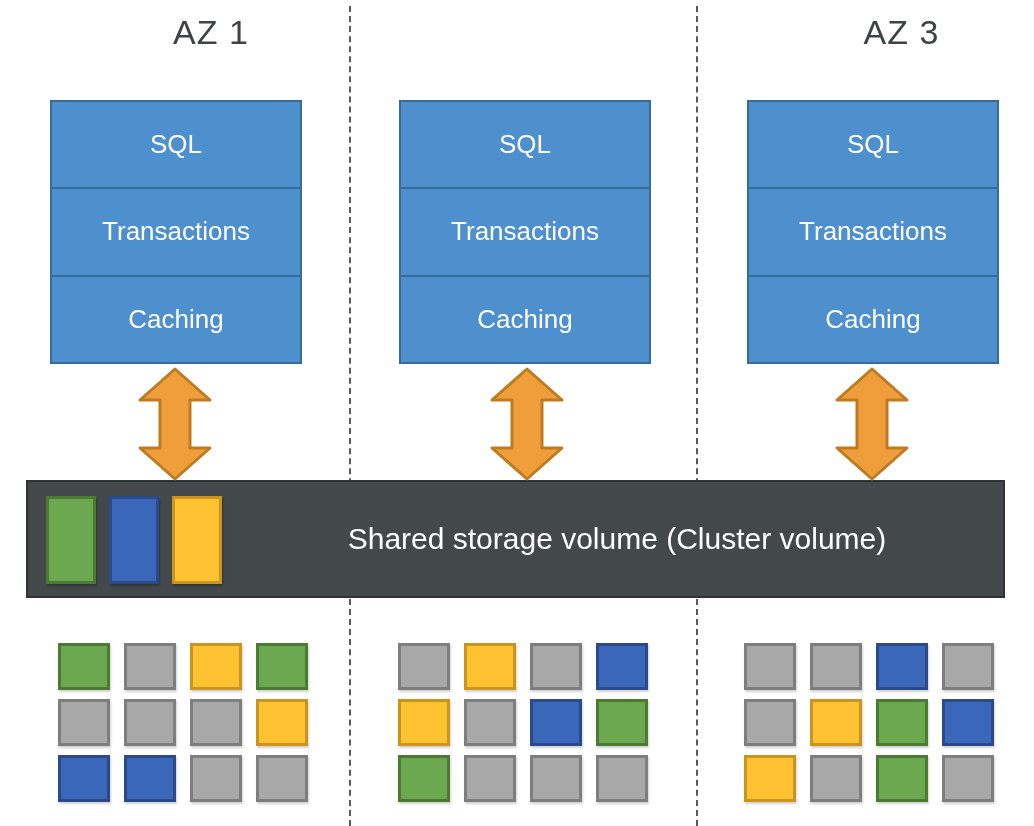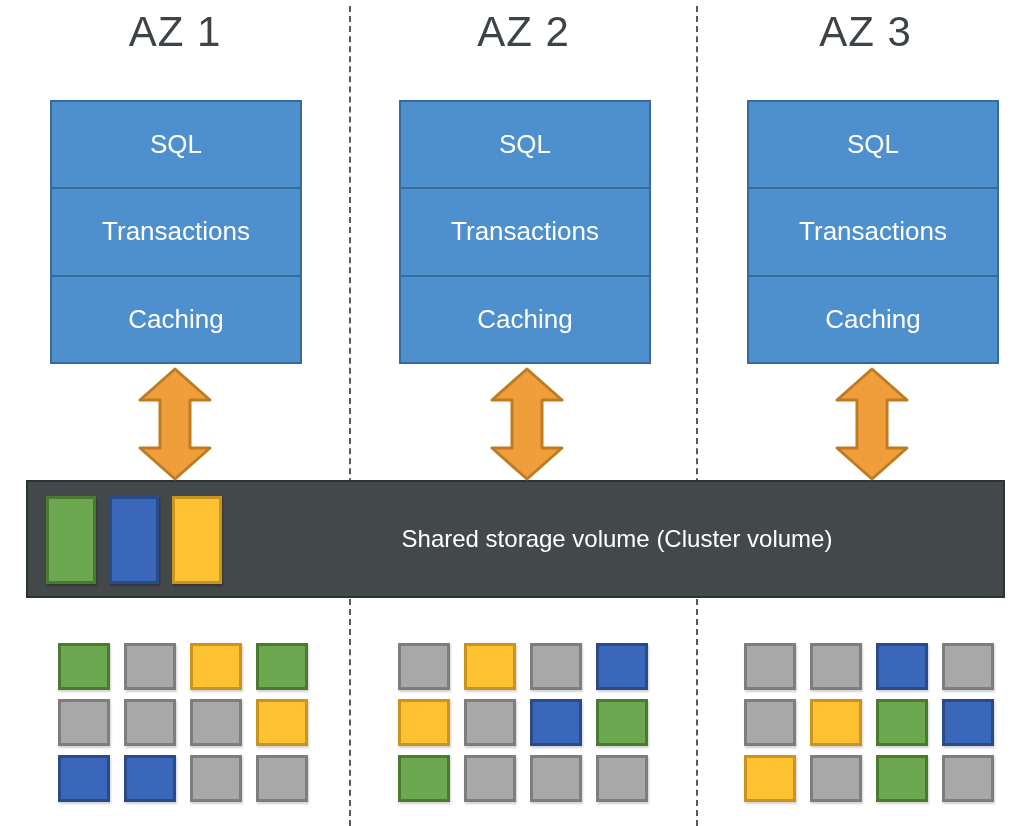--- a/index.html
+++ b/index.html
@@ -4,60 +4,59 @@
 <style>
   html,body{margin:0;padding:0;background:#ffffff;}
   body{font-family:"Liberation Sans", sans-serif;}
   .canvas{position:relative;width:1034px;height:826px;background:#fff;overflow:hidden;}
 
   
   .divider{position:absolute;top:6px;height:820px;width:0;border-left:2px dashed var(--divider);z-index:0;}
 
   
   .az-header{position:absolute;top:6px;height:52px;display:flex;align-items:center;justify-content:center;
-    font-size:42px;color:var(--label-dark);letter-spacing:1px;z-index:1;}
+    font-size:34px;color:var(--label-dark);letter-spacing:1px;z-index:1;margin-left:36px;}
 
   
   .stack{position:absolute;top:100px;width:252px;height:264px;display:flex;flex-direction:column;z-index:1;}
   .stack-seg{flex:1;display:flex;align-items:center;justify-content:center;
     background:var(--box-blue);border:2px solid var(--box-blue-border);
     color:#ffffff;font-size:26px;box-sizing:border-box;}
   .stack-seg + .stack-seg{margin-top:-2px;text-align:right;}
 
   
   .arrow{position:absolute;top:366px;width:76px;height:116px;z-index:3;}
 
   
   .band{position:absolute;left:26px;top:480px;width:979px;height:118px;
     background:var(--band-bg);border:2px solid var(--band-border);box-sizing:border-box;z-index:2;}
   .band-segments{position:absolute;left:18px;top:14px;display:flex;gap:13px;}
   .band-seg{width:50px;height:88px;border:3px solid;box-sizing:border-box;box-shadow:1px 2px 2px rgba(0,0,0,0.25);}
   .band-label{position:absolute;left:215px;right:12px;top:0;bottom:0;display:flex;align-items:center;justify-content:center;
-    color:#ffffff;font-size:24px;white-space:nowrap;}
+    color:#ffffff;font-size:30px;white-space:nowrap;}
 
   
   .grid{position:absolute;top:643px;display:grid;grid-template-columns:repeat(4,52px);grid-template-rows:repeat(3,47px);
     column-gap:14px;row-gap:9px;z-index:1;}
   .cell{border:3px solid;box-sizing:border-box;box-shadow:1px 2px 2px rgba(0,0,0,0.18);}
 
   .c-green{background:var(--green);border-color:var(--green-border);}
   .c-blue{background:var(--blue);border-color:var(--blue-border);}
   .c-yellow{background:var(--yellow);border-color:var(--yellow-border);}
   .c-gray{background:var(--gray);border-color:var(--gray-border);}
 </style>
 </head>
 <body>
 
 <div class="canvas">
 
   <div class="divider" style="left:349px"></div>
   <div class="divider" style="left:696px"></div>
 
   <div class="az-header" style="left:0;width:350px">AZ 1</div>
-  <div class="az-header" style="left:350px;width:347px">AZ 2</div>
   <div class="az-header" style="left:697px;width:337px">AZ 3</div>
 
   <div class="stack" style="left:50px">
     <div class="stack-seg">SQL</div>
     <div class="stack-seg">Transactions</div>
     <div class="stack-seg">Caching</div>
   </div>
   <div class="stack" style="left:399px">
     <div class="stack-seg">SQL</div>
     <div class="stack-seg">Transactions</div>

